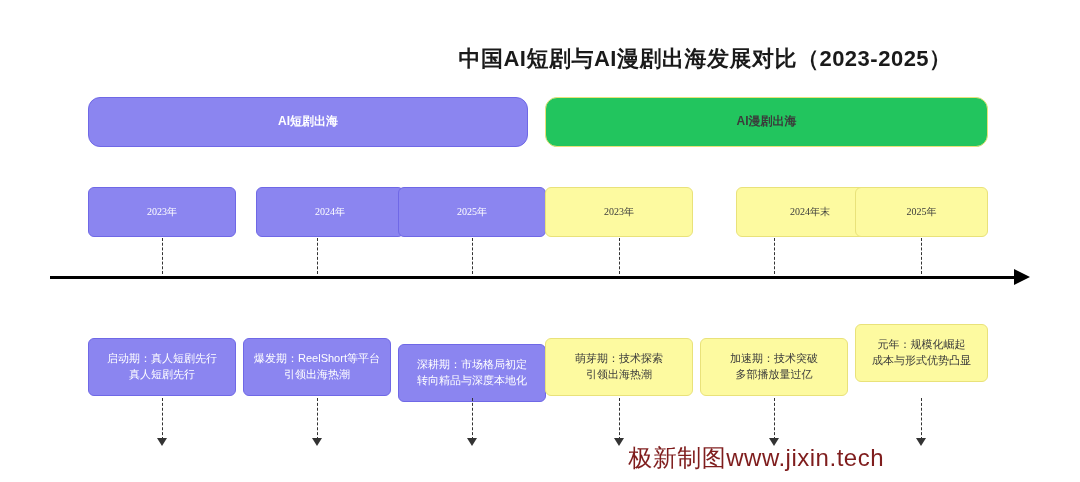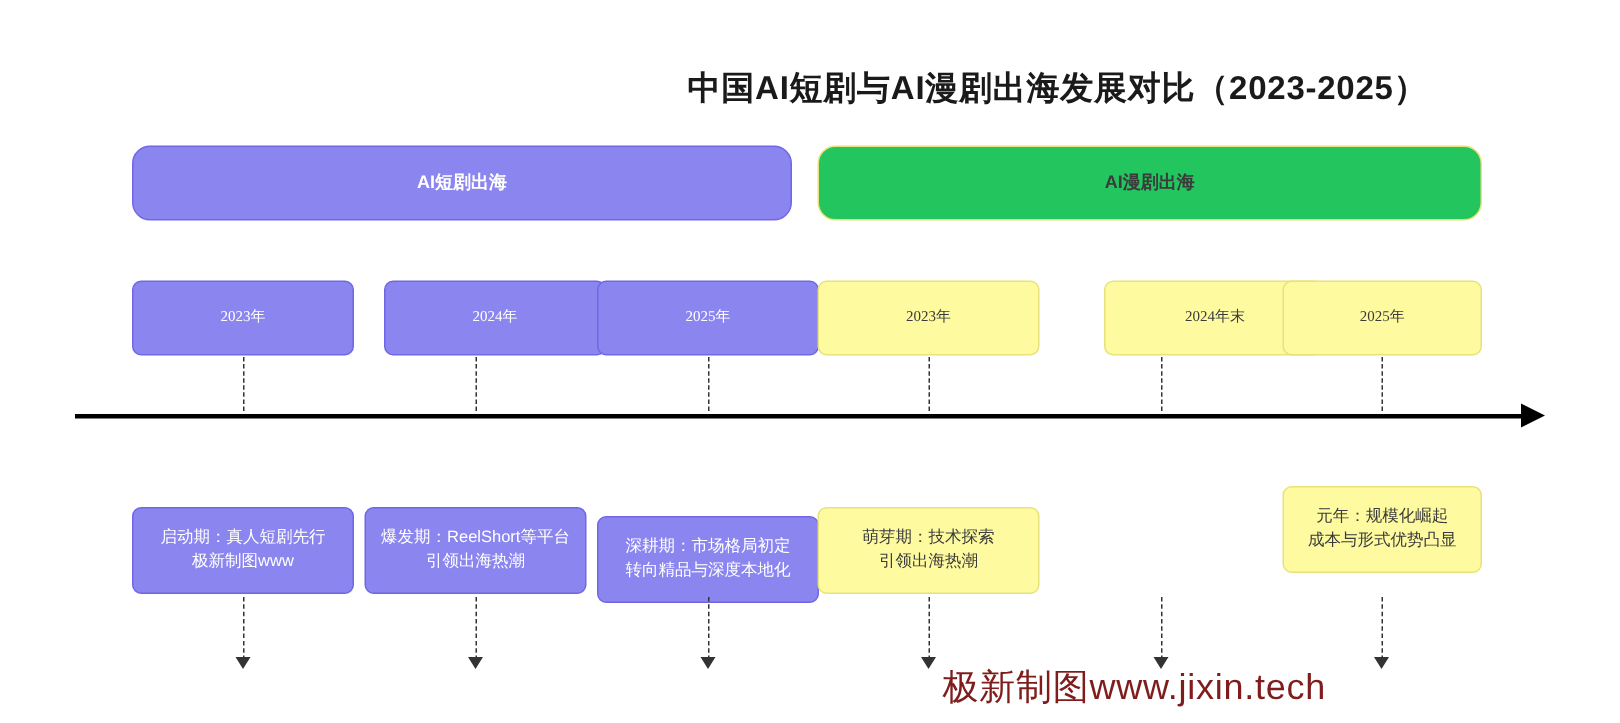--- a/index.html
+++ b/index.html
@@ -192,21 +192,21 @@
   <div class="dash" style="left:619px; top:238px; height:36px;"></div>
   <div class="dash" style="left:774px; top:238px; height:36px;"></div>
   <div class="dash" style="left:921px; top:238px; height:36px;"></div>
 
   <div class="axis-line"></div>
   <div class="axis-head"></div>
 
   <div class="box phase-box phase-purple" style="left:88px; top:338px; width:148px;">
     <span>
       <span>启动期：真人短剧先行</span><br>
-      <span>极新制图www</span>
+      <span>真人短剧先行</span>
     </span>
   </div>
   <div class="box phase-box phase-purple" style="left:243px; top:338px; width:148px;">
     <span>
       <span>爆发期：ReelShort等平台</span><br>
       <span>引领出海热潮</span>
     </span>
   </div>
   <div class="box phase-box phase-purple" style="left:398px; top:344px; width:148px;justify-content:center;">
     <span>
@@ -214,20 +214,26 @@
       <span>转向精品与深度本地化</span>
     </span>
   </div>
 
   <div class="box phase-box phase-yellow" style="left:545px; top:338px; width:148px;">
     <span>
       <span>萌芽期：技术探索</span><br>
       <span>引领出海热潮</span>
     </span>
   </div>
+  <div class="box phase-box phase-yellow" style="left:700px; top:338px; width:148px;">
+    <span>
+      <span>加速期：技术突破</span><br>
+      <span>多部播放量过亿</span>
+    </span>
+  </div>
   <div class="box phase-box phase-yellow" style="left:855px; top:324px; width:133px;">
     <span>
       <span>元年：规模化崛起</span><br>
       <span>成本与形式优势凸显</span>
     </span>
   </div>
 
   <div class="dash" style="left:162px; top:398px; height:42px;"></div>
   <div class="dash-head" style="left:157px; top:438px;"></div>
 

